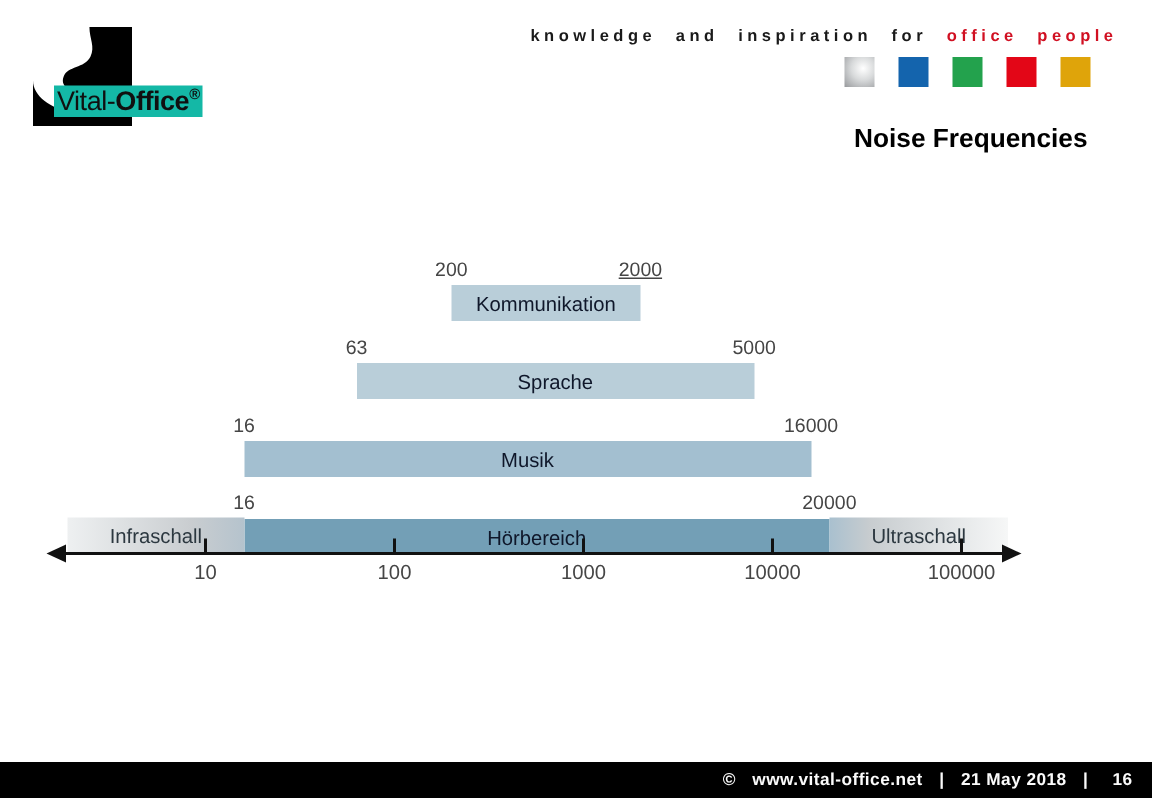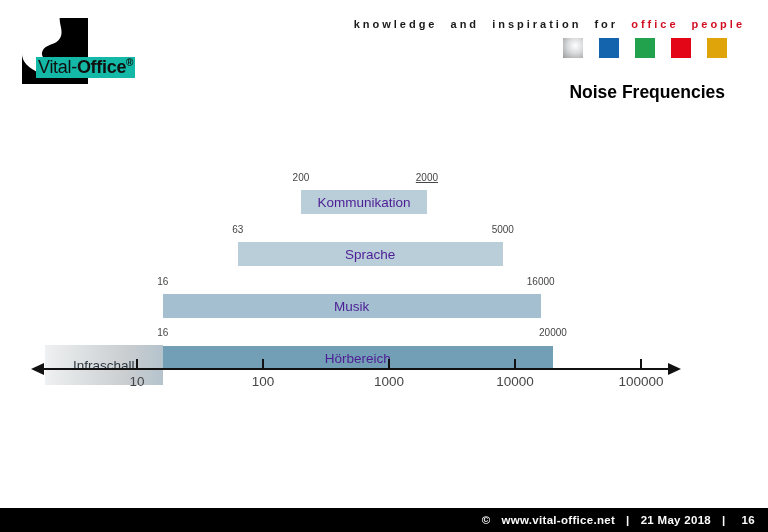--- a/index.html
+++ b/index.html
@@ -23,26 +23,26 @@
   }
   .palette{position:absolute;top:38px;right:41px;display:flex;column-gap:16px;}
   .palette .sq{width:20px;height:20px;}
   .sq.silver{background:radial-gradient(circle at 62% 38%, #ffffff 0%, #d8dadb 45%, #97999c 100%);}
   .page-title{
     position:absolute;top:82px;right:43px;margin:0;font-size:17.5px;font-weight:700;color:#000;
   }
   
   .chart{position:absolute;left:0;top:120px;width:768px;height:320px;}
   .freq-label{
-    position:absolute;font-size:10px;color:#454545;transform:translateX(-50%);white-space:nowrap;
+    position:absolute;font-size:13px;color:#454545;transform:translateX(-50%);white-space:nowrap;
   }
   .bar{
     position:absolute;height:24px;display:flex;align-items:center;justify-content:center;
   }
-  .bar .bar-label{font-size:13.5px;color:#4c1d95;white-space:nowrap;}
+  .bar .bar-label{font-size:13.5px;color:#0f172a;white-space:nowrap;}
   .band{
     position:absolute;height:24px;display:flex;align-items:center;justify-content:center;
   }
   .band .bar-label{font-size:13.5px;color:#2c3840;}
   .band.left-band{background:linear-gradient(to right,#eef0f1 0%,#c9cdd0 70%,#b5c3cd 100%);}
   .band.right-band{background:linear-gradient(to right,#a9c0cf 0%,#c7cccf 22%,#f6f7f7 100%);}
   .axis-line{position:absolute;background:#111;height:2px;top:368px;}
   .axis-arrow{position:absolute;width:0;height:0;border-top:6px solid transparent;border-bottom:6px solid transparent;top:363px;}
   .axis-arrow.left{border-right:13px solid #111;}
   .axis-arrow.right{border-left:13px solid #111;}
@@ -97,22 +97,25 @@
       <div class="freq-label" style="left: 162.719px; top: 156px;">16</div>
       <div class="freq-label" style="left: 540.719px; top: 156px;">16000</div>
       <div class="bar" style="left: 162.719px; width: 378px; top: 174px; height: 24px; background: rgb(163, 191, 208);">
         <div class="bar-label">Musik</div>
       </div>
       <div class="freq-label" style="left: 162.719px; top: 207px;">16</div>
       <div class="freq-label" style="left: 552.93px; top: 207px;">20000</div>
       <div class="bar" style="left: 162.719px; width: 390.211px; top: 226px; height: 24px; background: rgb(115, 159, 182);">
         <div class="bar-label">Hörbereich</div>
       </div>
-      <div class="band left-band" style="left: 45px; width: 117.719px; top: 225px; height: 40px;">
+      <div class="band left-band" style="left: 45px; width: 117.719px; top: 225px; height: 24px;">
         <div class="bar-label">Infraschall</div>
+      </div>
+      <div class="band right-band" style="left: 552.93px; width: 119.07px; top: 225px; height: 24px;">
+        <div class="bar-label">Ultraschall</div>
       </div>
       <div class="axis-line" style="left: 42px; width: 628px; top: 248px;"></div>
       <div class="axis-arrow left" style="left: 31px; top: 243px;"></div>
       <div class="axis-arrow right" style="left: 668px; top: 243px;"></div>
       <div class="tick" style="left: 136px; top: 239px;"></div>
       <div class="tick-label" style="left: 137px; top: 254px;">10</div>
       <div class="tick" style="left: 262px; top: 239px;"></div>
       <div class="tick-label" style="left: 263px; top: 254px;">100</div>
       <div class="tick" style="left: 388px; top: 239px;"></div>
       <div class="tick-label" style="left: 389px; top: 254px;">1000</div>

